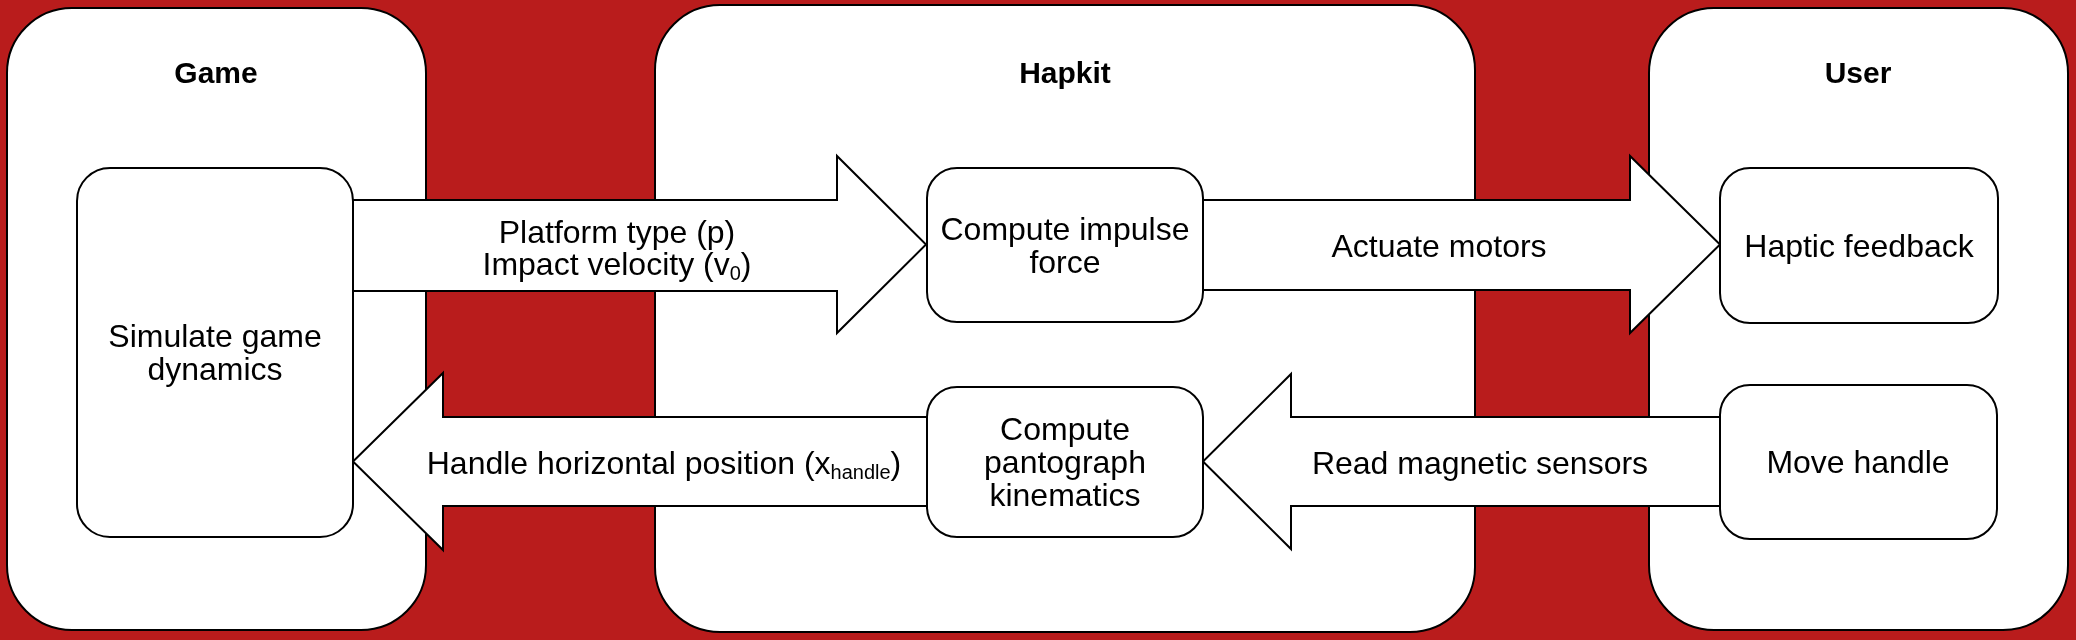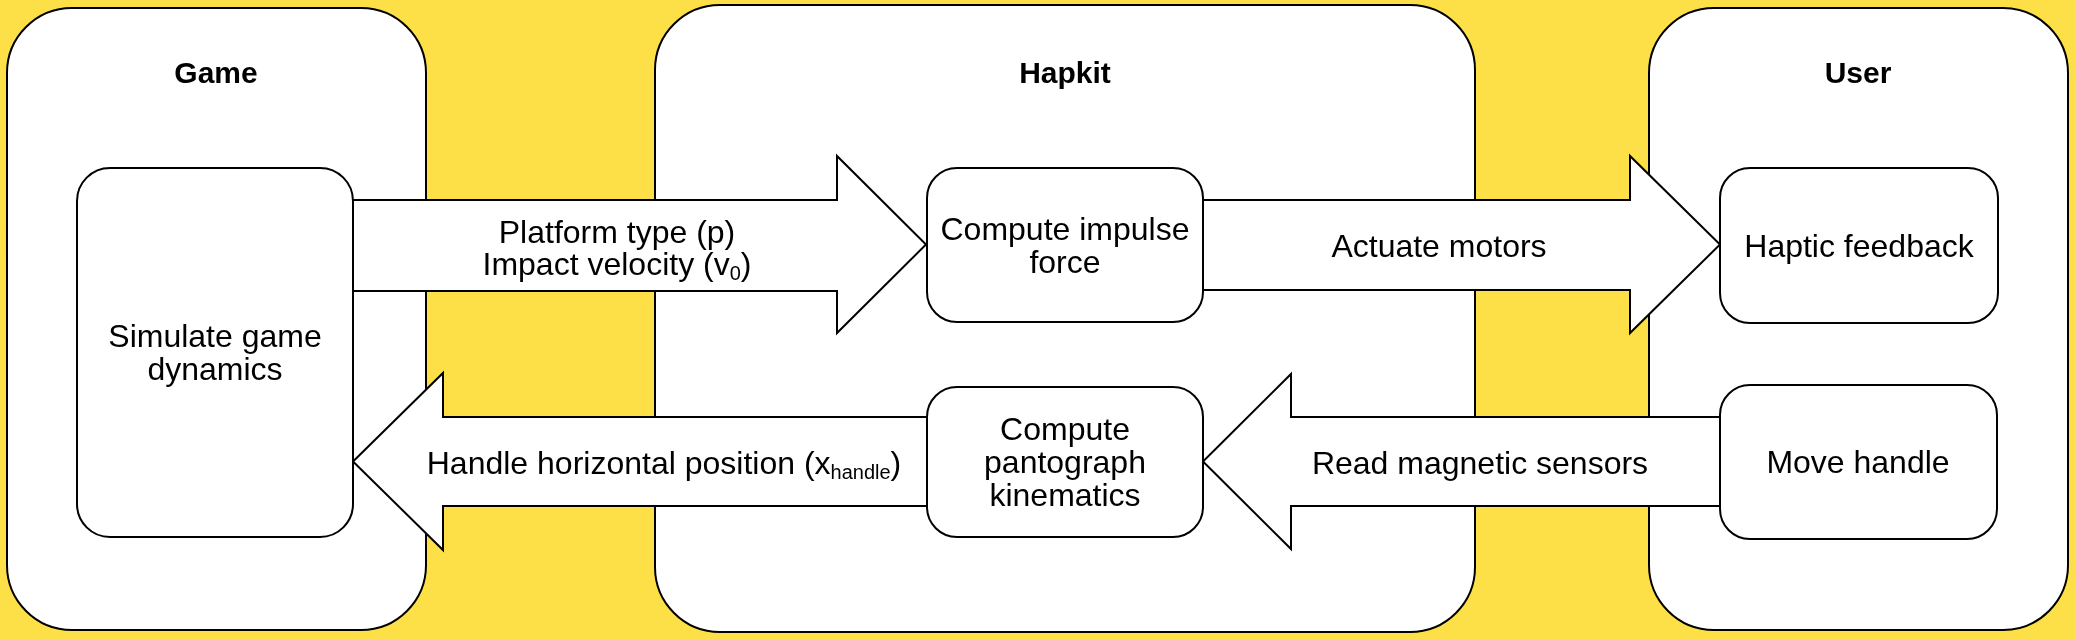--- a/index.html
+++ b/index.html
@@ -4,21 +4,21 @@
 <style>
   html, body {
     margin: 0;
     padding: 0;
     background: #ffffff;
   }
   .stage {
     position: relative;
     width: 2076px;
     height: 640px;
-    background: #fde047;
+    background: #b91c1c;
     font-family: "Liberation Sans", sans-serif;
   }
   svg text {
     font-family: "Liberation Sans", sans-serif;
     fill: #000000;
   }
   .container-box {
     fill: #ffffff;
     stroke: #000000;
     stroke-width: 2;

